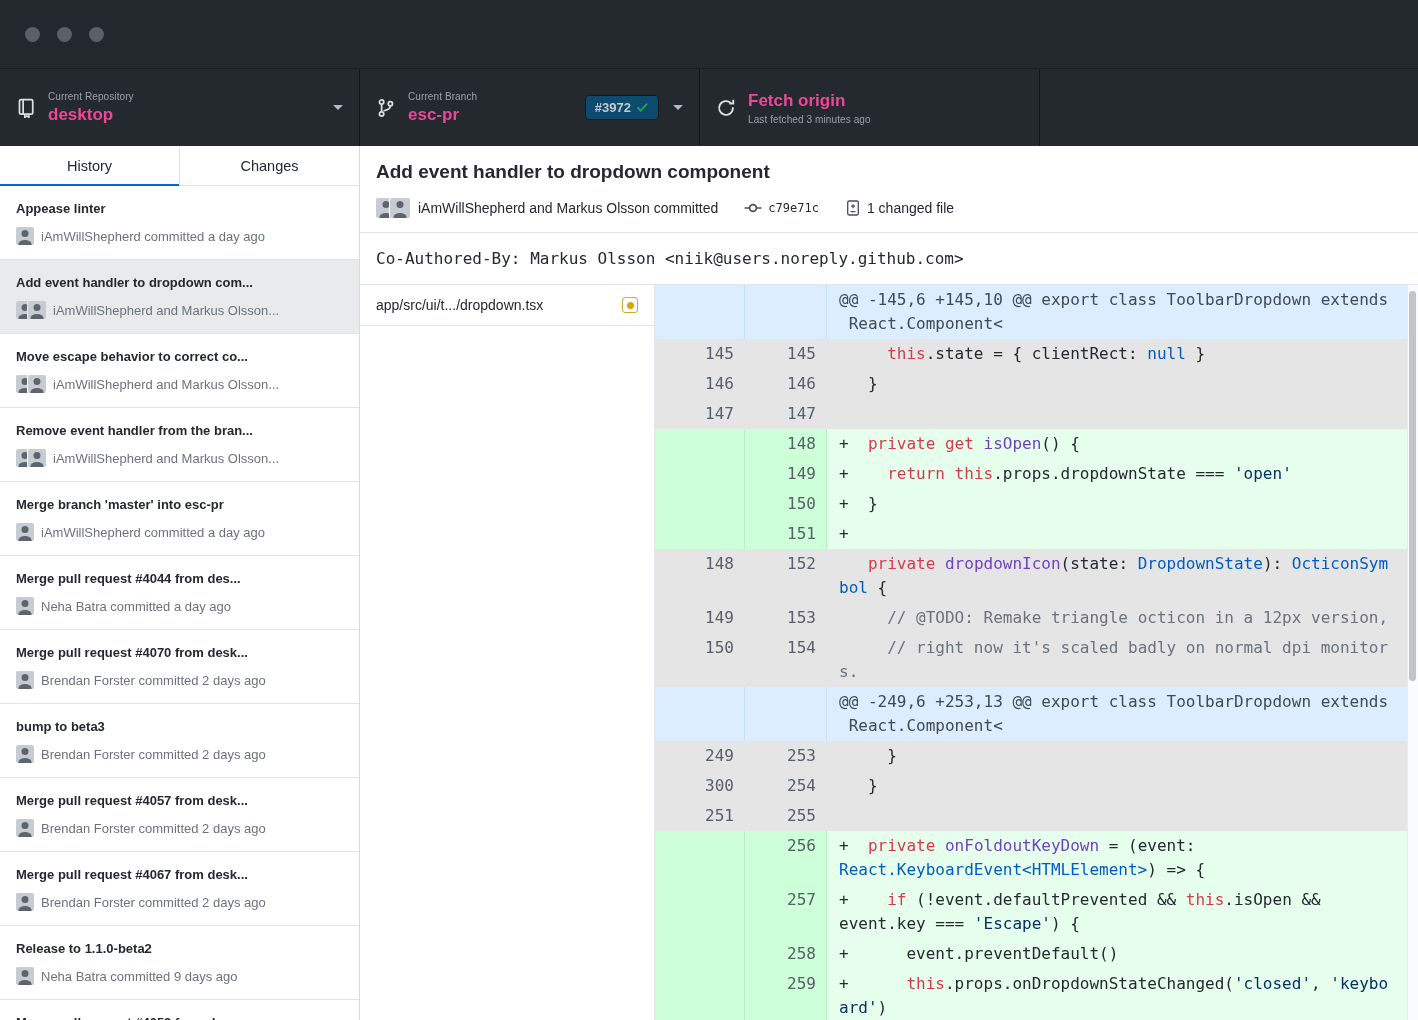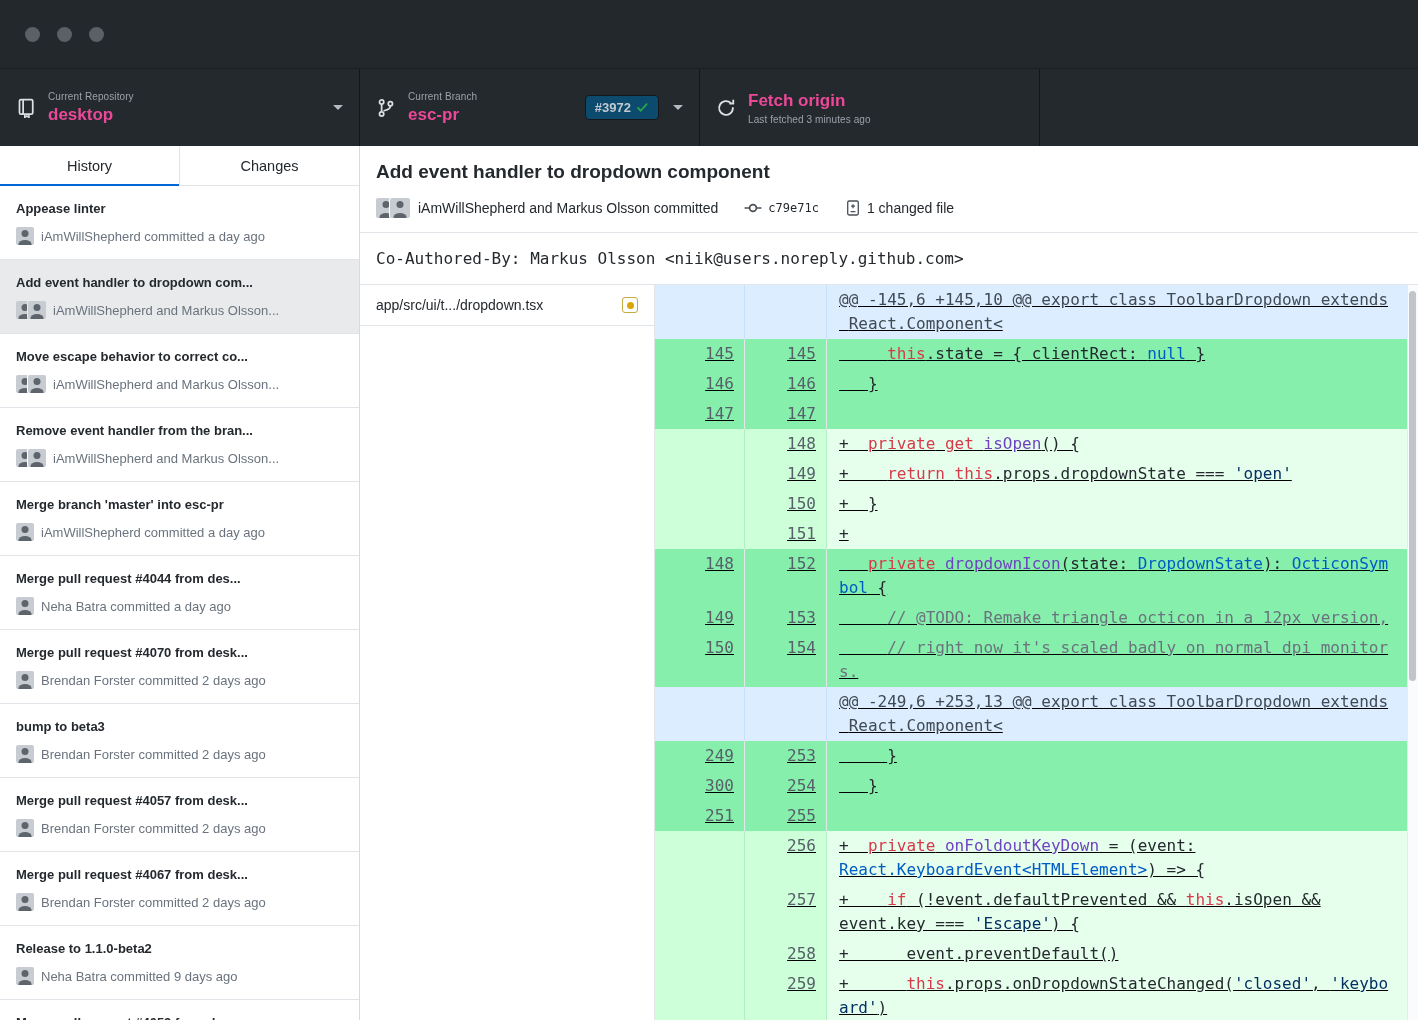--- a/index.html
+++ b/index.html
@@ -80,21 +80,21 @@
 
   .file-panel { width:295px; flex:none; border-right:1px solid #e1e4e8; background:#fff; }
   .file-row { height:41px; display:flex; align-items:center; padding:0 16px; gap:8px;
     border-bottom:1px solid #e1e4e8; font-size:14px; color:#24292e; cursor:pointer; }
   .file-name { flex:1; white-space:nowrap; overflow:hidden; }
   .status-modified { width:16px; height:16px; flex:none; border:1.5px solid #c6ab41; border-radius:3px;
     display:flex; align-items:center; justify-content:center; }
   .status-modified .dot { width:7px; height:7px; border-radius:50%; background:#d9a406; }
 
   
-  .diff { flex:1; min-width:0; margin-right:11px; overflow:hidden; background:#86efac;text-decoration:underline; }
+  .diff { flex:1; min-width:0; margin-right:11px; overflow:hidden; background:#e5e5e5; }
   .diff-row { display:flex; align-items:stretch; min-height:30px; }
   .gut { flex:none; padding:3px 10px 3px 0; text-align:right;
     font-family:"DejaVu Sans Mono", monospace; font-size:16px; line-height:24px; color:#57606a;
     border-right:1px solid #e4e7ea; }
   .gut.old { width:90px; }
   .gut.new { width:82px; }
   .code { flex:1; min-width:0; min-height:30px; padding:3px 4px 3px 12px;
     font-family:"DejaVu Sans Mono", monospace; font-size:16px; line-height:24px; color:#24292e;
     white-space:pre-wrap; word-break:break-all; }
   .diff-row.add .gut { background:#cdffd8; border-right-color:#b4eec3; }

